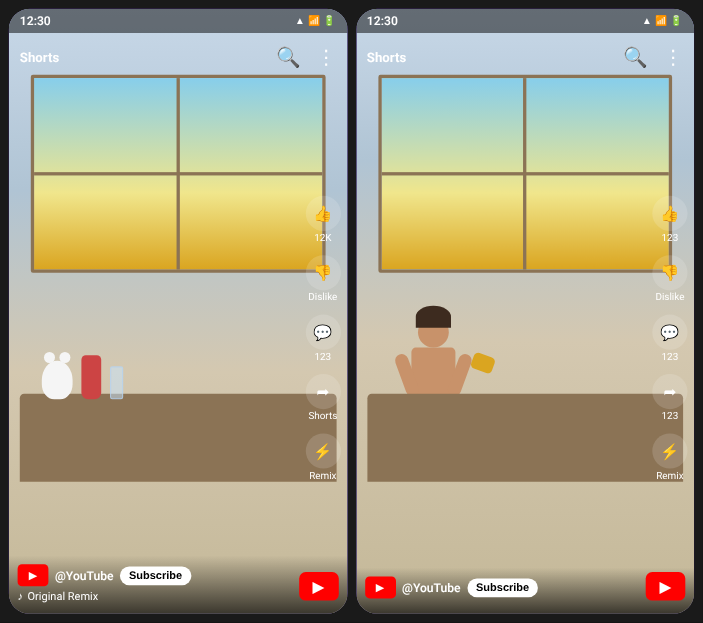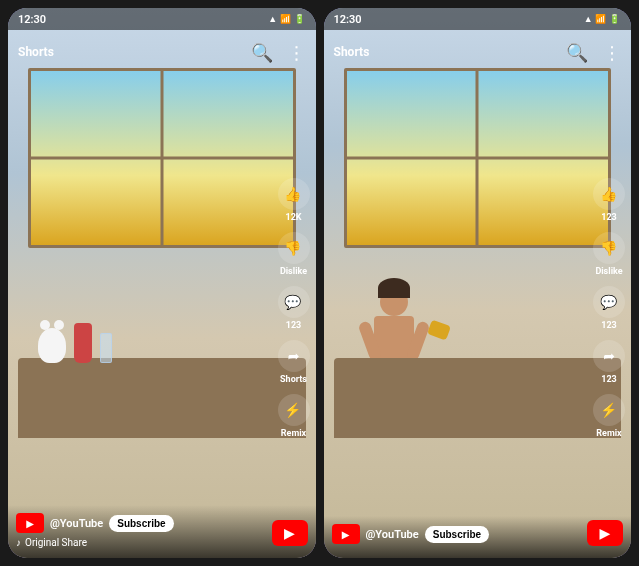--- a/index.html
+++ b/index.html
@@ -292,21 +292,21 @@
       border-radius: 50%;
       display: flex;
       align-items: center;
       justify-content: center;
       color: #fff;
       font-size: 14px;
     }
     .action-label {
       color: #fff;
       font-size: 9px;
-      font-weight: 700;
+      font-weight: 400;
       text-align: right;
     }
 
     
     .bottom-overlay {
       position: absolute;
       bottom: 0;
       left: 0;
       right: 0;
       background: linear-gradient(0deg, rgba(0,0,0,0.7) 0%, transparent 100%);
@@ -458,21 +458,21 @@
     <div class="bottom-overlay">
       <div class="channel-row">
         <div class="yt-logo">
           <span class="yt-play">▶</span>
         </div>
         <span class="channel-name">@YouTube</span>
         <button class="subscribe-btn">Subscribe</button>
       </div>
       <div class="sound-row">
         <span class="music-icon">♪</span>
-        <span class="sound-text">Original Share</span>
+        <span class="sound-text">Original Remix</span>
       </div>
     </div>
 
     <div class="yt-btn-bottom">
       <span>▶</span>
     </div>
   </div>
 
   <div class="phone">
 

